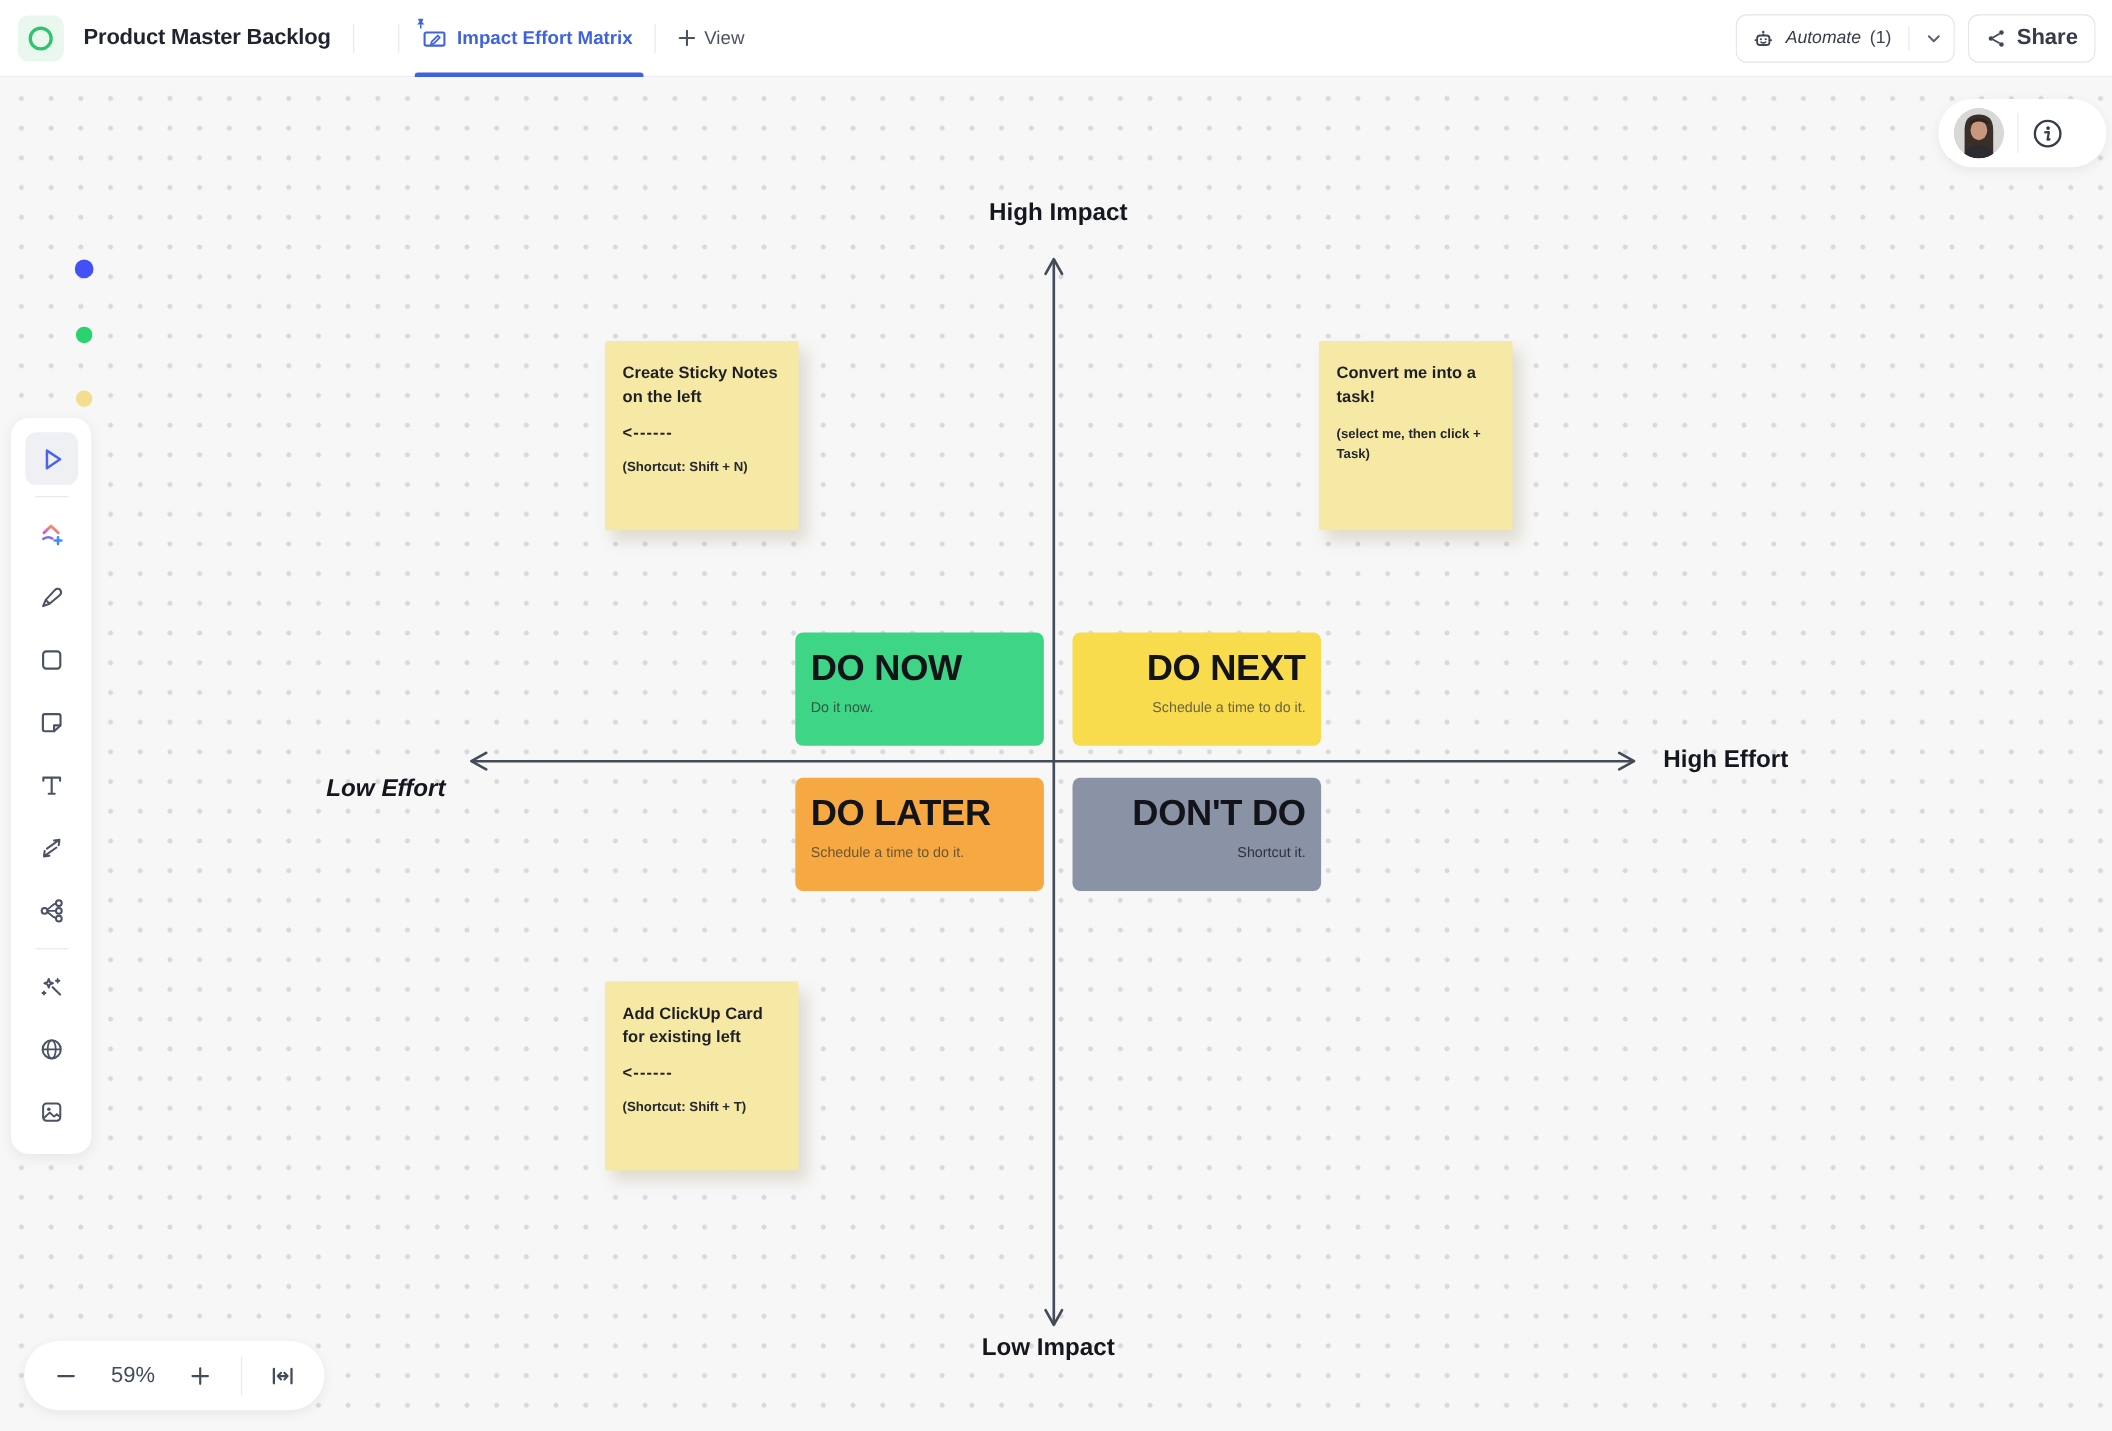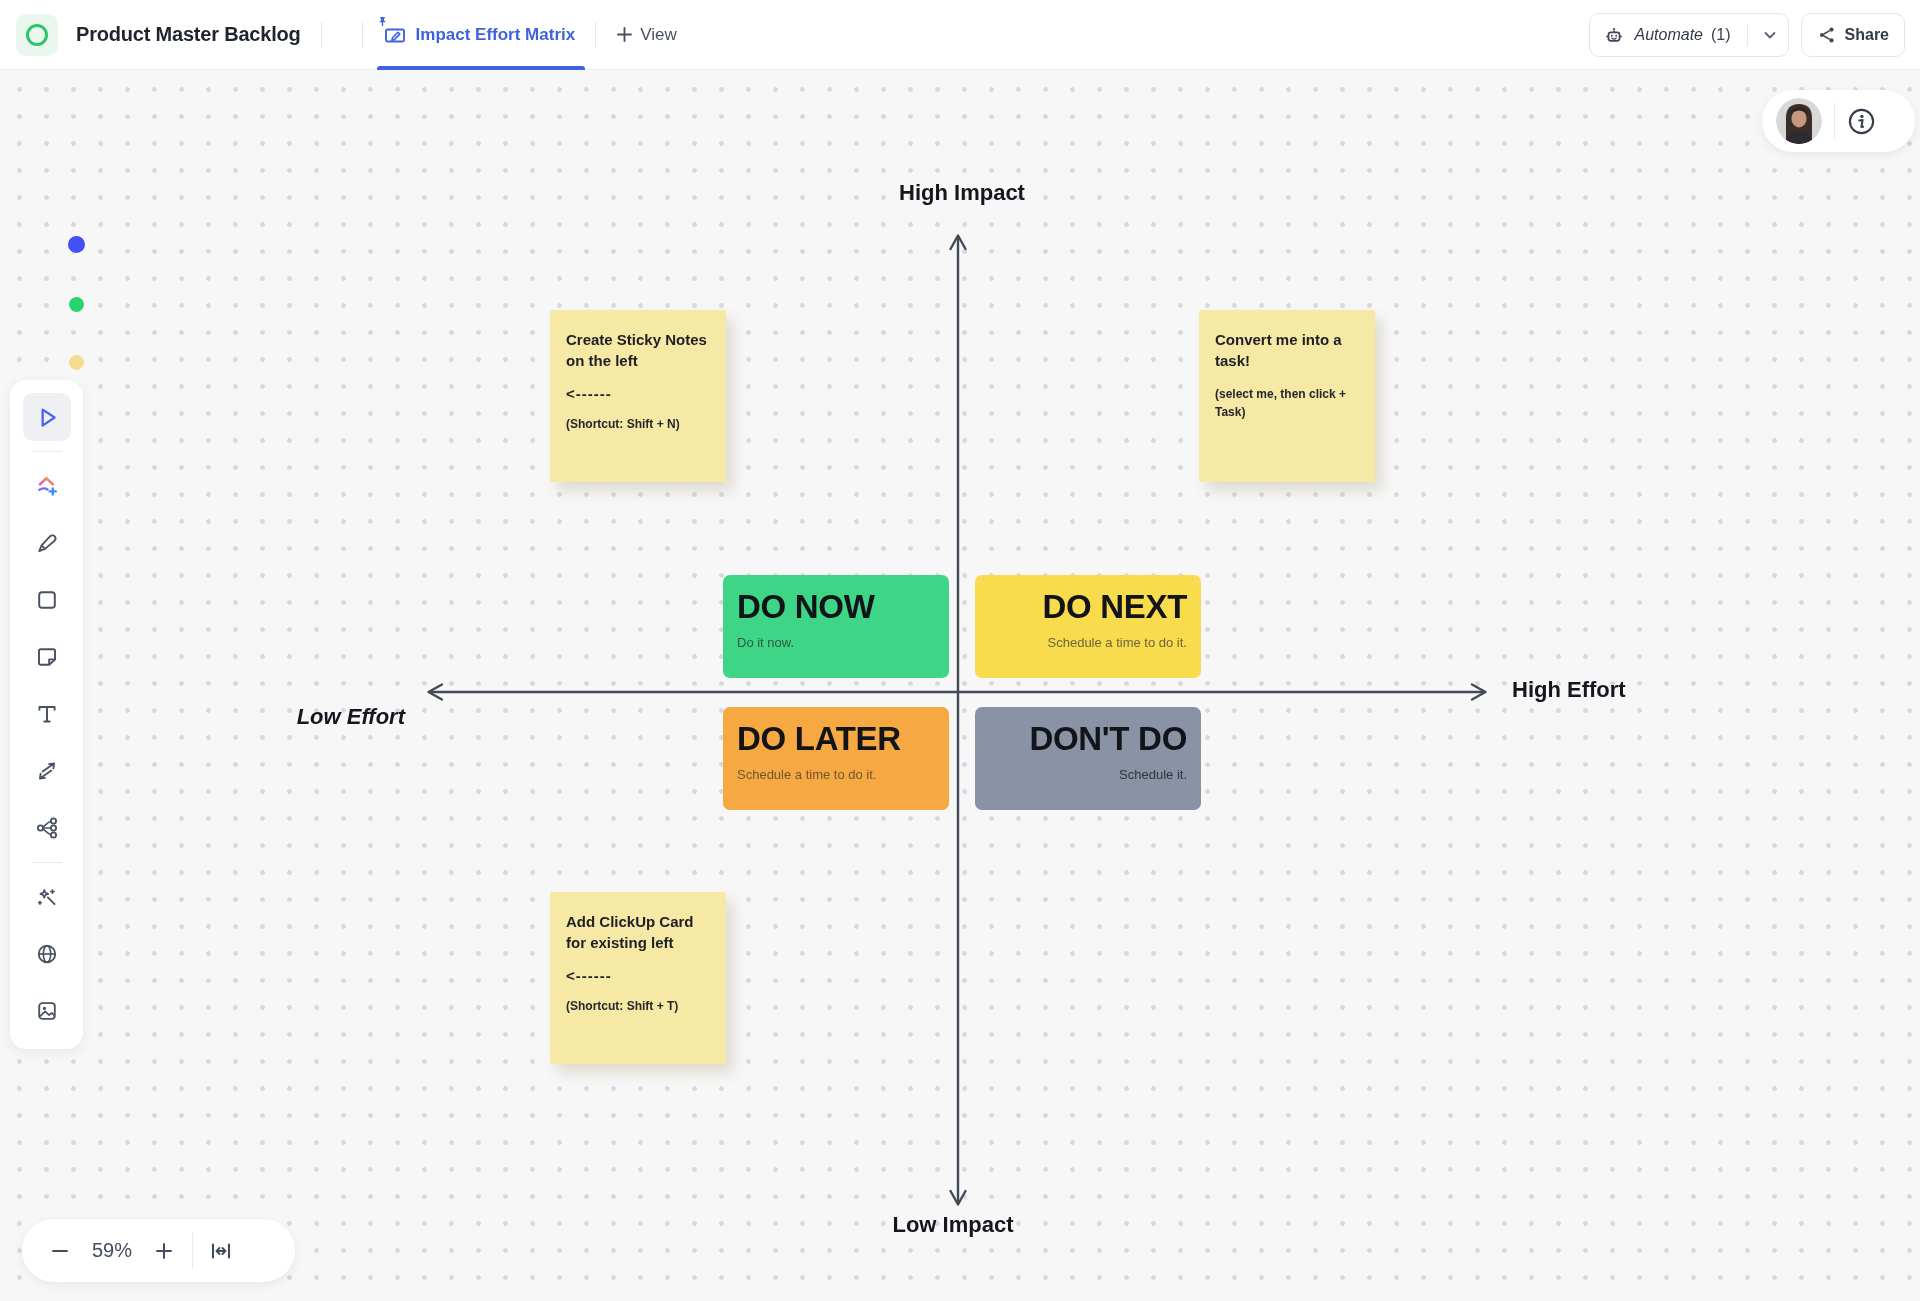--- a/index.html
+++ b/index.html
@@ -22,21 +22,21 @@
   .pin { position:absolute; top:-7px; left:-6px; }
   .view-tab { display:flex; align-items:center; gap:7px; color:#4a5160; font-size:17px; cursor:pointer; white-space:nowrap; }
   .header-spacer { flex:1 1 auto; }
   .pill-btn { display:flex; align-items:center; height:44px; border:1px solid #e3e5e9; border-radius:10px;
               background:#fff; cursor:pointer; }
   .automate-btn { padding:0 10px 0 12px; gap:8px; margin-right:12px; }
   .automate-btn .btn-label { font-size:16px; font-weight:500; color:#343b49;font-style:italic; }
   .automate-btn .btn-count { font-size:16px; color:#3b4250; }
   .automate-btn .vline { width:1px; height:22px; background:#e5e6ea; margin:0 6px 0 8px; }
   .share-btn { padding:0 15px; gap:8px; }
-  .share-btn .btn-label { font-size:16px; font-weight:600; color:#343b49; }
+  .share-btn .btn-label { font-size:20px; font-weight:600; color:#343b49; }
 
   
   .canvas { position:relative; width:1920px; height:1231px;
             background-color:#f7f7f8;
             background-image:radial-gradient(circle, #d8d9dd 2.1px, transparent 2.5px);
             background-size:27px 27px; background-position:6px 6px; }
   .axes-svg { position:absolute; left:0; top:-70px; width:1920px; height:1301px; pointer-events:none; }
   .axis-label { position:absolute; font-size:22px; font-weight:700; color:#14171d; }
 
   
@@ -72,21 +72,21 @@
   .tool-btn.active { background:#eff0f3; }
   .tool-sep { width:30px; height:1px; background:#e8e9ec; margin:1px 0; }
   .tool-dot { position:absolute; border-radius:50%; }
   .dot-blue   { width:17px; height:17px; background:#4350f5; left:68px; top:166px; }
   .dot-green  { width:15px; height:15px; background:#2bd36f; left:69px; top:227px; }
   .dot-yellow { width:15px; height:15px; background:#f5dd90; left:69px; top:285px; }
 
   
   .zoombar { position:absolute; left:22px; top:1149px; width:273px; height:63px; background:#fff;
              border-radius:32px; box-shadow:0 3px 10px rgba(40,45,60,0.08);
-             display:flex; align-items:center; padding:0 18px; }
+             display:flex; align-items:center; padding:0 18px;justify-content:space-between; }
   .zoombar .zbtn { width:40px; height:40px; display:flex; align-items:center; justify-content:center; cursor:pointer; }
   .zoom-level { flex:0 0 64px; text-align:center; font-size:20px; font-weight:500; color:#444c5c; }
   .zoombar .vline { width:1px; height:36px; background:#e8e9ec; margin:0 8px; }
 
   
   .userbar { position:absolute; left:1762px; top:20px; width:153px; height:62px; background:#fff;
              border-radius:31px; box-shadow:0 3px 10px rgba(40,45,60,0.08);
              display:flex; align-items:center; padding:0 14px; }
   .avatar { width:46px; height:46px; border-radius:50%; overflow:hidden; flex:0 0 auto; cursor:pointer; }
   .userbar .vline { width:1px; height:36px; background:#e8e9ec; margin:0 12px; }
@@ -186,21 +186,21 @@
   <div class="quad q-donext right">
     <div class="q-title">DO NEXT</div>
     <div class="q-sub">Schedule a time to do it.</div>
   </div>
   <div class="quad q-dolater">
     <div class="q-title">DO LATER</div>
     <div class="q-sub">Schedule a time to do it.</div>
   </div>
   <div class="quad q-dontdo right">
     <div class="q-title">DON'T DO</div>
-    <div class="q-sub">Schedule it.</div>
+    <div class="q-sub">Shortcut it.</div>
   </div>
 
   <div class="sticky sticky-a">
     <div class="s-title">Create Sticky Notes on the left</div>
     <div class="s-arrow">&lt;------</div>
     <div class="s-note">(Shortcut: Shift + N)</div>
   </div>
   <div class="sticky sticky-b">
     <div class="s-title">Convert me into a task!</div>
     <div class="s-note">(select me, then click + Task)</div>

